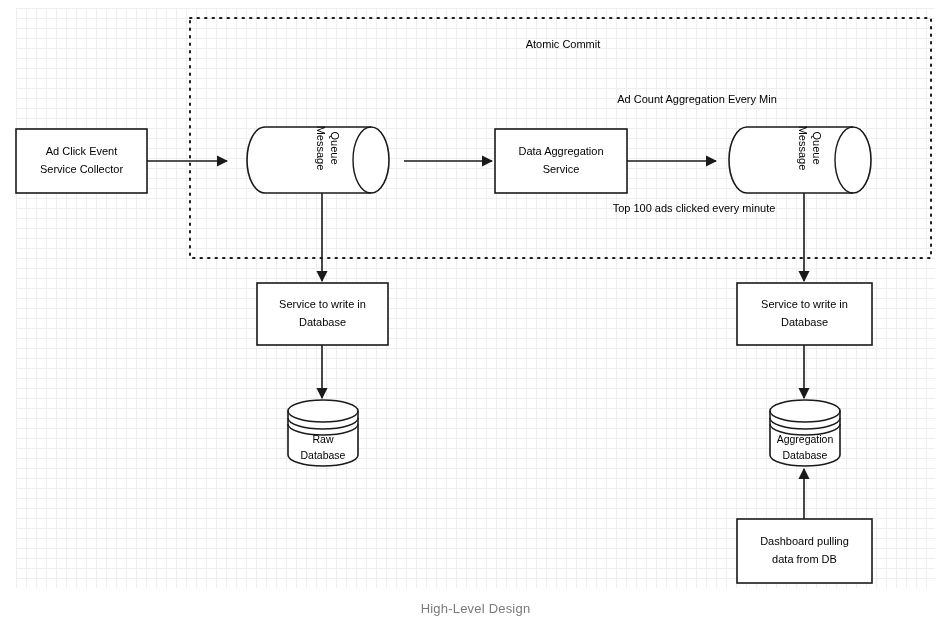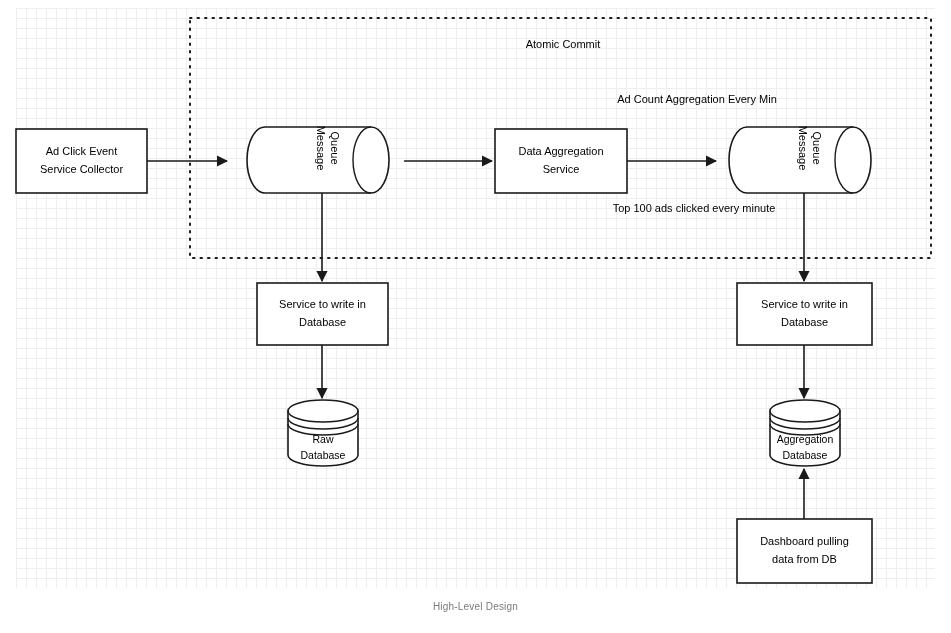--- a/index.html
+++ b/index.html
@@ -97,21 +97,21 @@
     text-anchor: middle;
     dominant-baseline: middle;
   }
   .caption {
     position: absolute;
     left: 0;
     top: 601px;
     width: 951px;
     text-align: center;
     font-family: "Liberation Sans", sans-serif;
-    font-size: 10px;
+    font-size: 13px;
     color: #7a7a7a;
     letter-spacing: 0.2px;
   }
 </style>
 </head>
 <body>
 
 <div id="canvas">
 
   <div id="grid"></div>

